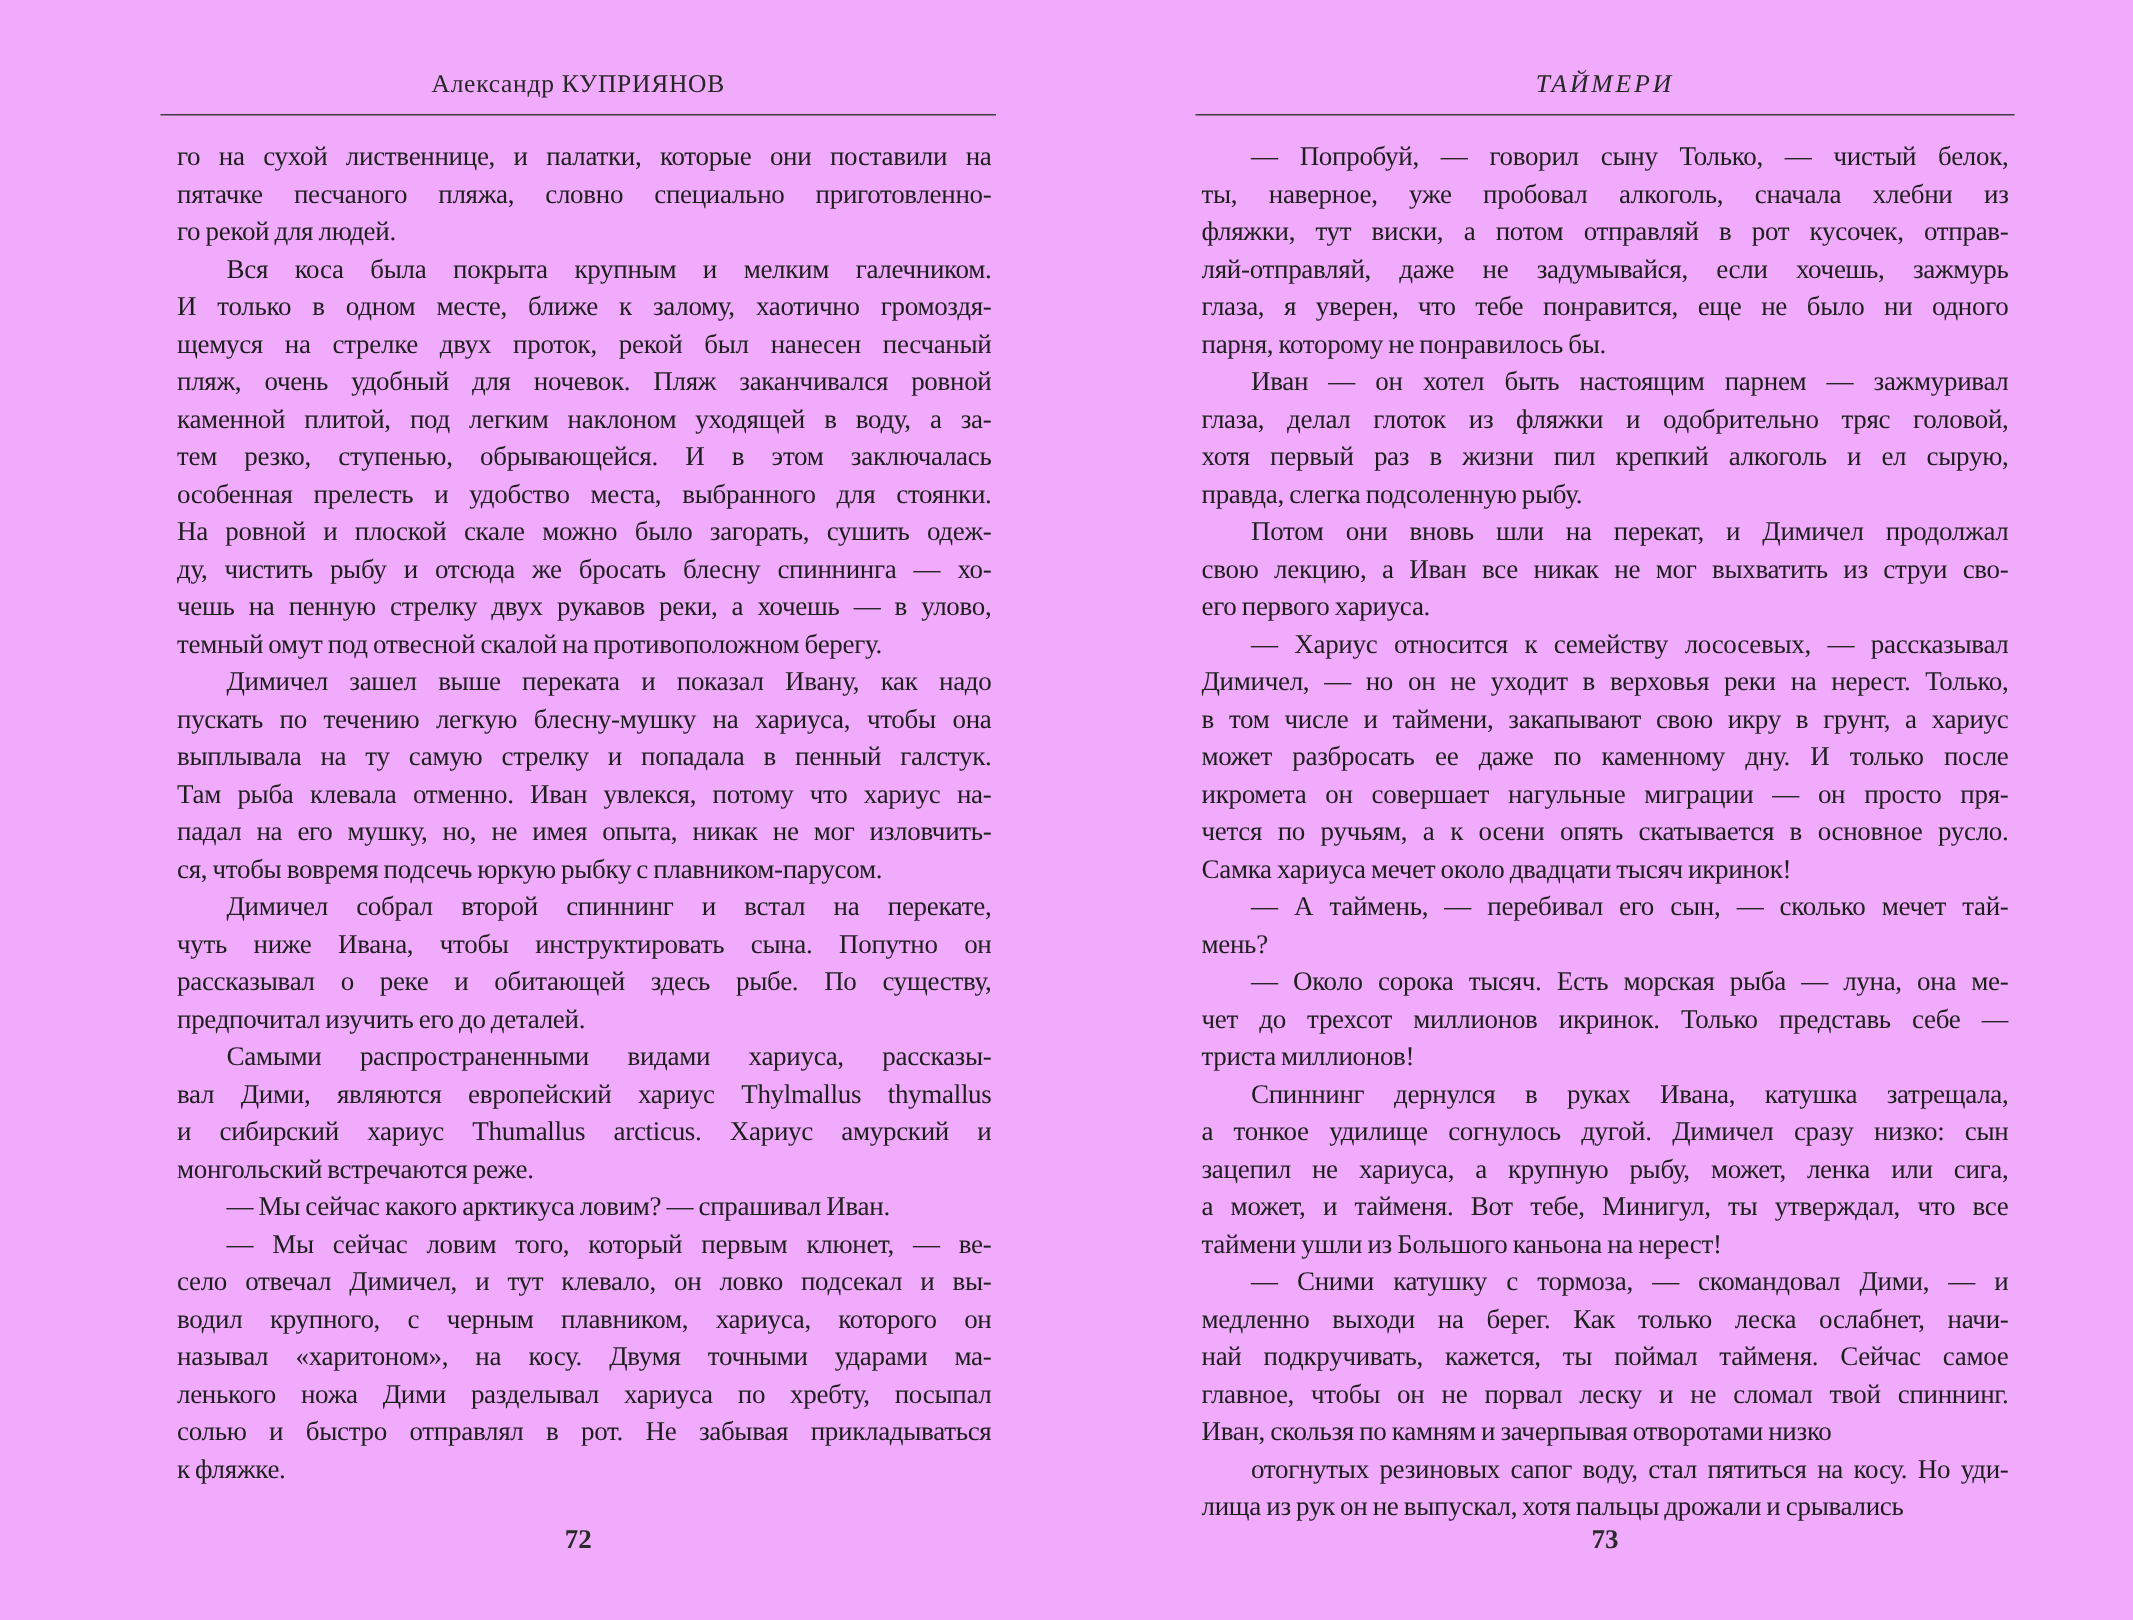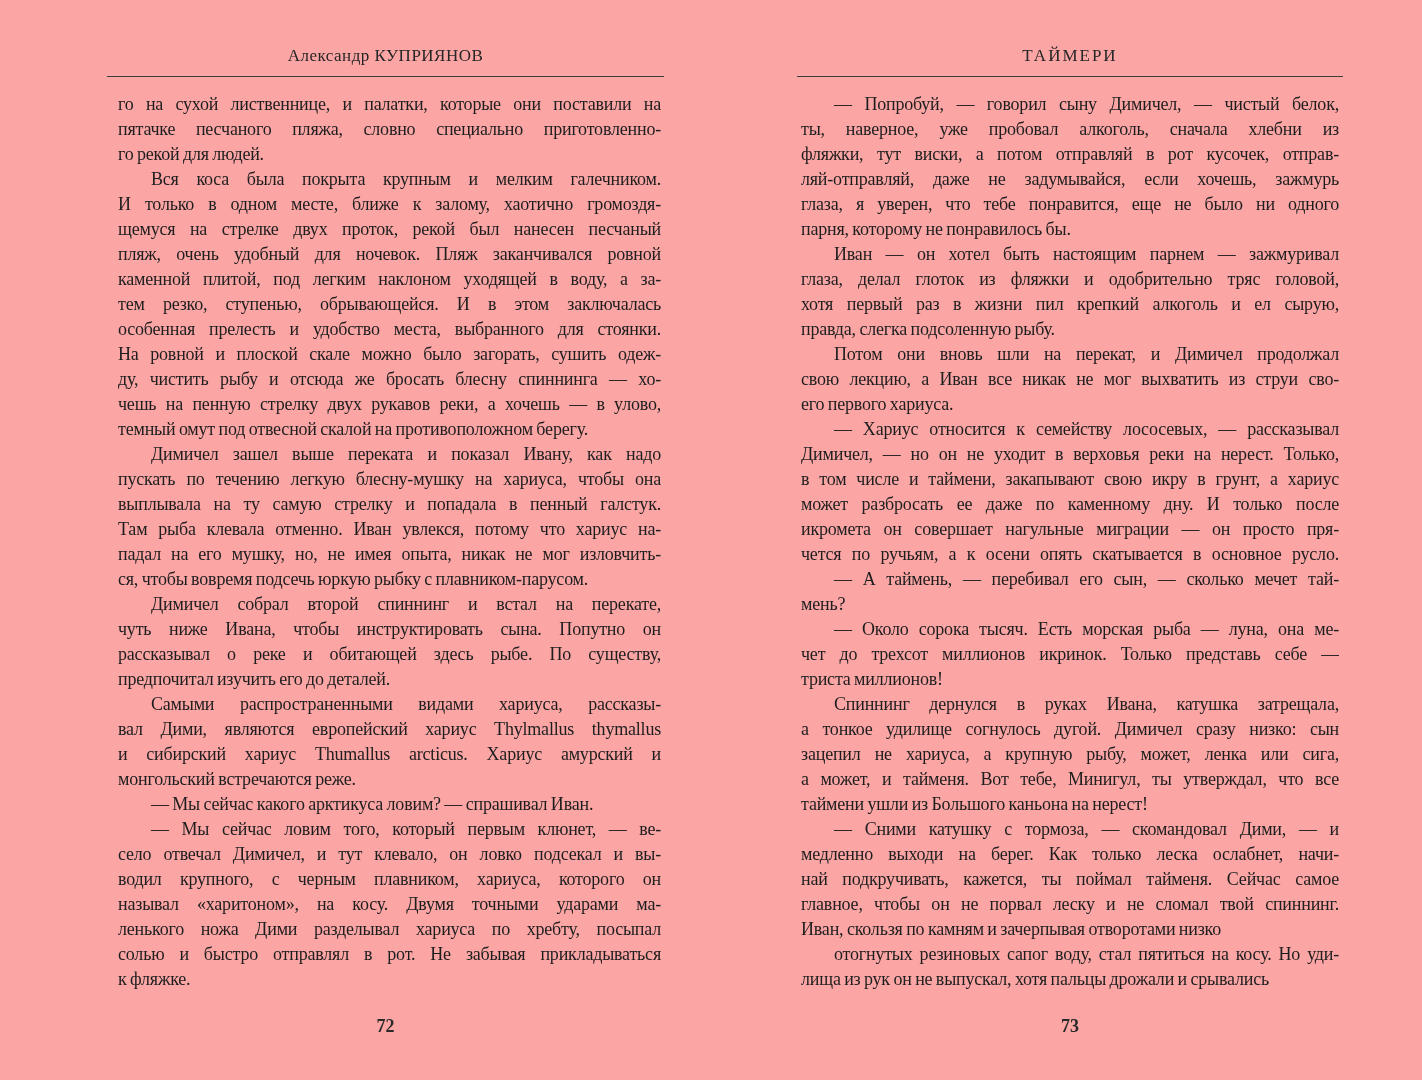--- a/index.html
+++ b/index.html
@@ -4,21 +4,21 @@
 <style>
   html, body {
     margin: 0;
     padding: 0;
     background: #ffffff;
   }
   #spread {
     position: relative;
     width: 1422px;
     height: 1080px;
-    background: #fca5a5;
+    background: #f0abfc;
     font-family: "Liberation Serif", serif;
     color: #1e1e1e;
     overflow: hidden;
   }
   .page {
     position: absolute;
     top: 0;
     height: 1080px;
   }
   #page-left  { left: 107px; width: 557px; }
@@ -28,21 +28,21 @@
     position: absolute;
     top: 46px;
     left: 0;
     width: 100%;
     text-align: center;
     font-size: 17px;
     letter-spacing: 0.5px;
     color: #262626;
     white-space: nowrap;
   }
-  .running-head.spaced { letter-spacing: 2px; }
+  .running-head.spaced { letter-spacing: 2px; font-style: italic; }
 
   .head-rule {
     position: absolute;
     top: 76px;
     left: 0;
     width: 100%;
     height: 0;
     border-top: 1.6px solid #3c3c3c;
   }
 
@@ -125,39 +125,40 @@
         <div class="line">солью и быстро отправлял в рот. Не забывая прикладываться</div>
         <div class="line end">к фляжке.</div>
       </div>
     <div class="page-number">72</div>
   </div>
 
   <div class="page" id="page-right">
     <div class="running-head spaced">ТАЙМЕРИ</div>
     <div class="head-rule"></div>
     <div class="body-text" id="body-right">
-        <div class="line first-indent">— Попробуй, — говорил сыну Димичел, — чистый белок,</div>
+        <div class="line first-indent">— Попробуй, — говорил сыну Только, — чистый белок,</div>
         <div class="line">ты, наверное, уже пробовал алкоголь, сначала хлебни из</div>
         <div class="line">фляжки, тут виски, а потом отправляй в рот кусочек, отправ-</div>
         <div class="line">ляй-отправляй, даже не задумывайся, если хочешь, зажмурь</div>
         <div class="line">глаза, я уверен, что тебе понравится, еще не было ни одного</div>
         <div class="line end">парня, которому не понравилось бы.</div>
         <div class="line first-indent">Иван — он хотел быть настоящим парнем — зажмуривал</div>
         <div class="line">глаза, делал глоток из фляжки и одобрительно тряс головой,</div>
         <div class="line">хотя первый раз в жизни пил крепкий алкоголь и ел сырую,</div>
         <div class="line end">правда, слегка подсоленную рыбу.</div>
         <div class="line first-indent">Потом они вновь шли на перекат, и Димичел продолжал</div>
         <div class="line">свою лекцию, а Иван все никак не мог выхватить из струи сво-</div>
         <div class="line end">его первого хариуса.</div>
         <div class="line first-indent">— Хариус относится к семейству лососевых, — рассказывал</div>
         <div class="line">Димичел, — но он не уходит в верховья реки на нерест. Только,</div>
         <div class="line">в том числе и таймени, закапывают свою икру в грунт, а хариус</div>
         <div class="line">может разбросать ее даже по каменному дну. И только после</div>
         <div class="line">икромета он совершает нагульные миграции — он просто пря-</div>
         <div class="line">чется по ручьям, а к осени опять скатывается в основное русло.</div>
+        <div class="line end">Самка хариуса мечет около двадцати тысяч икринок!</div>
         <div class="line first-indent">— А таймень, — перебивал его сын, — сколько мечет тай-</div>
         <div class="line end">мень?</div>
         <div class="line first-indent">— Около сорока тысяч. Есть морская рыба — луна, она ме-</div>
         <div class="line">чет до трехсот миллионов икринок. Только представь себе —</div>
         <div class="line end">триста миллионов!</div>
         <div class="line first-indent">Спиннинг дернулся в руках Ивана, катушка затрещала,</div>
         <div class="line">а тонкое удилище согнулось дугой. Димичел сразу низко: сын</div>
         <div class="line">зацепил не хариуса, а крупную рыбу, может, ленка или сига,</div>
         <div class="line">а может, и тайменя. Вот тебе, Минигул, ты утверждал, что все</div>
         <div class="line end">таймени ушли из Большого каньона на нерест!</div>

